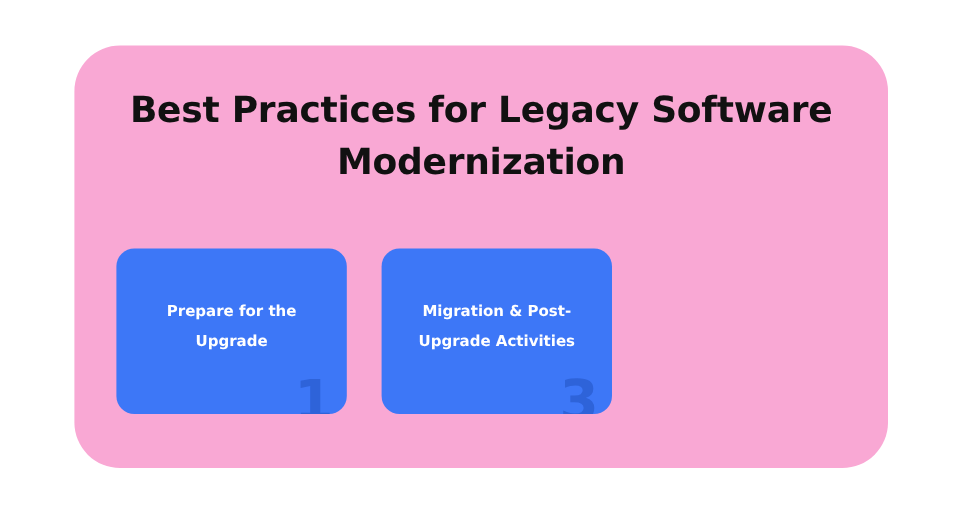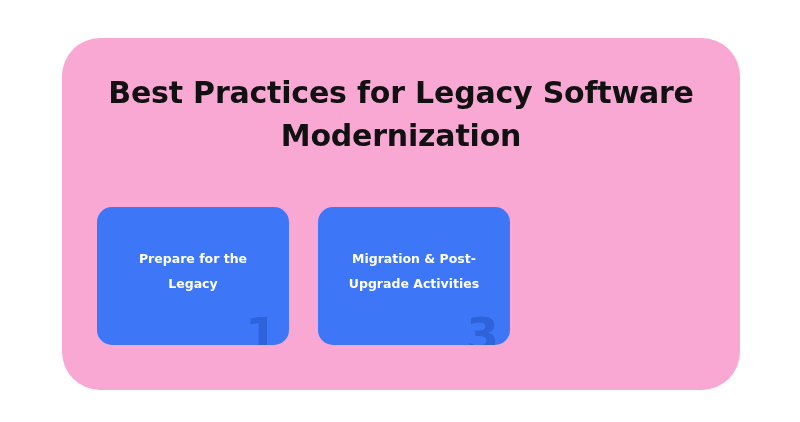--- a/index.html
+++ b/index.html
@@ -106,21 +106,21 @@
 
 <div id="infographic-root" style="background: rgb(255, 255, 255);">
 
   <div class="panel" style="background: #f9a8d4;">
 
     <div class="title" style="color: rgb(17, 17, 17);">Best Practices for Legacy Software Modernization</div>
 
     <div class="cards">
 
       <div class="card" style="background: rgb(61, 119, 247);">
-        <div class="card-label" style="color: rgb(255, 255, 255);">Prepare for the Legacy</div>
+        <div class="card-label" style="color: rgb(255, 255, 255);">Prepare for the Upgrade</div>
         <div class="card-number" style="color: rgb(46, 99, 217);">1</div>
       </div>
 
 
       <div class="card" style="background: rgb(61, 119, 247);">
         <div class="card-label" style="color: rgb(255, 255, 255);">Migration &amp; Post-Upgrade Activities</div>
         <div class="card-number" style="color: rgb(46, 99, 217);">3</div>
       </div>
 
     </div>

